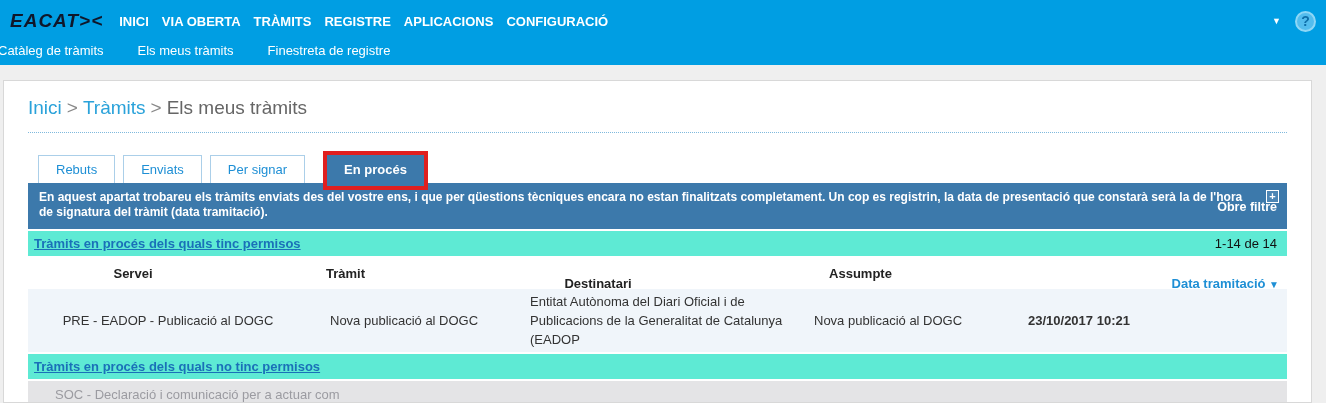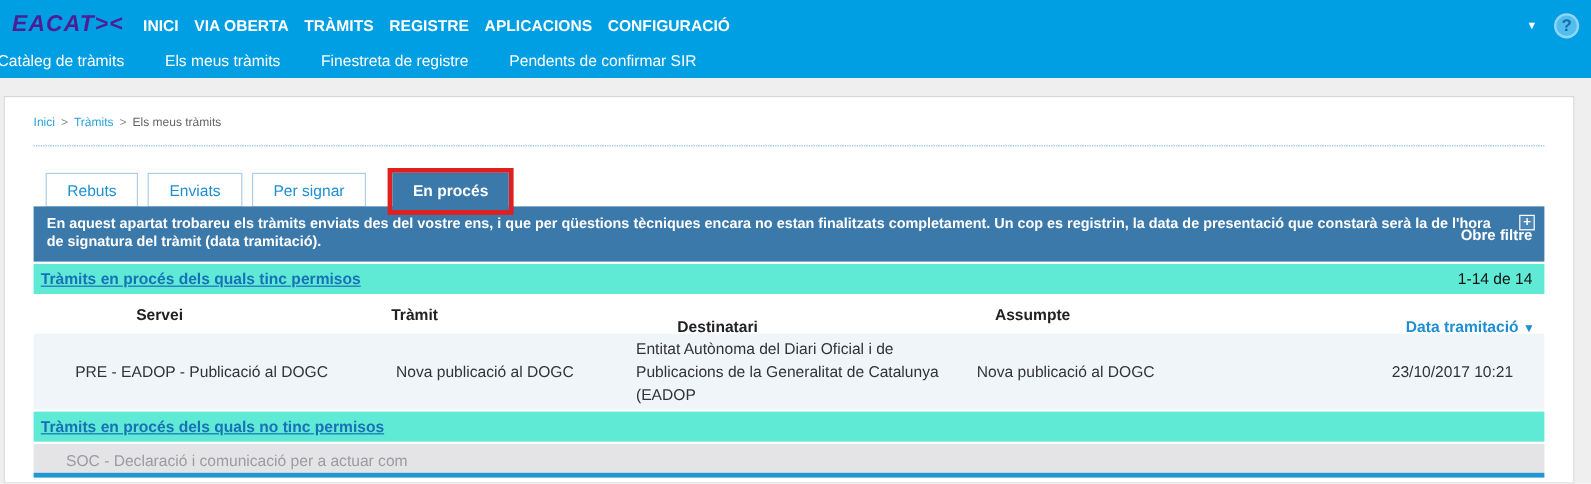--- a/index.html
+++ b/index.html
@@ -7,21 +7,21 @@
   body {
     font-family: "Liberation Sans", sans-serif;
     background: #efefef;
     color: #333;
   }
 
   
   .topbar { height: 65px; background: #009ee3; }
   .nav-row1 { display: flex; align-items: center; height: 38px; padding: 4px 10px 0 10px; }
   .logo {
-    color: #4c1d95; font-weight: 800; font-style: italic;
+    color: #0f172a; font-weight: 800; font-style: italic;
     font-size: 19px; letter-spacing: 1px; margin-right: 16px; cursor: pointer;
   }
   .mainnav { display: flex; gap: 13px; }
   .mainnav a {
     color: #fff; font-size: 13px; font-weight: bold; text-decoration: none; cursor: pointer;
   }
   .spacer { flex: 1; }
   .caret { color: #fff; font-size: 9px; margin-right: 14px; cursor: pointer; }
   .help {
     width: 21px; height: 21px; border-radius: 50%;
@@ -35,21 +35,21 @@
   
   .panel {
     margin: 15px 14px 0 3px;
     background: #fff;
     border: 1px solid #d8d8d8;
     height: 323px;
     overflow: hidden;
   }
   .inner { margin: 0 24px; }
 
-  .breadcrumb { padding: 16px 24px 13px; font-size: 10px; color: #666; }
+  .breadcrumb { padding: 16px 24px 13px; font-size: 19px; color: #666; }
   .breadcrumb a { color: #2aa2da; text-decoration: none; cursor: pointer; }
   .breadcrumb .sep { color: #888; margin: 0 5px; }
 
   .dotted-sep { border-bottom: 1px dotted #7fb9dd; margin: 0 24px; }
 
   
   .tabs { display: flex; gap: 8px; align-items: flex-start; margin: 22px 24px 0; padding-left: 10px; height: 28px; }
   .tab {
     background: #fff; border: 1px solid #abcfe9; color: #1e8fd5;
     font-size: 13px; padding: 6px 17px; cursor: pointer; white-space: nowrap;
@@ -106,21 +106,21 @@
     color: #1e8fd5; font-weight: bold; cursor: pointer; margin-top: 20px;
   }
   .th-data .sort { font-size: 10px; }
 
   .trow { background: #f0f5fa; align-items: center; padding: 3px 0; min-height: 62px; margin-top: 1px; }
   .td { font-size: 13px; color: #333; line-height: 19px; }
   .td-servei { text-align: center; }
   .td-tramit { padding-left: 22px; }
   .td-destinatari { padding-left: 7px; max-width: 282px; }
   .td-assumpte { padding-left: 1px; }
-  .td-data { text-align: right; padding-right: 26px; }
+  .td-data { text-align: left; padding-right: 26px; font-weight: bold; }
 
   .gray-row {
     margin-top: 2px; background: #e4e4e6; color: #9b9ba1;
     font-size: 13px; padding: 6px 0 5px 27px; height: 24px; white-space: nowrap; overflow: hidden;
   }
   .bottom-strip { height: 4px; background: #2196d3; }
 </style>
 </head>
 <body>
 
@@ -136,21 +136,20 @@
       <a>CONFIGURACIÓ</a>
     </nav>
     <span class="spacer"></span>
     <span class="caret">▼</span>
     <span class="help">?</span>
   </div>
   <div class="nav-row2">
     <a>Catàleg de tràmits</a>
     <a>Els meus tràmits</a>
     <a>Finestreta de registre</a>
-    <a>Pendents de confirmar SIR</a>
   </div>
 </header>
 
 <main class="panel">
 
   <div class="breadcrumb">
     <a>Inici</a><span class="sep">&gt;</span><a>Tràmits</a><span class="sep">&gt;</span><span>Els meus tràmits</span>
   </div>
 
   <div class="dotted-sep"></div>

